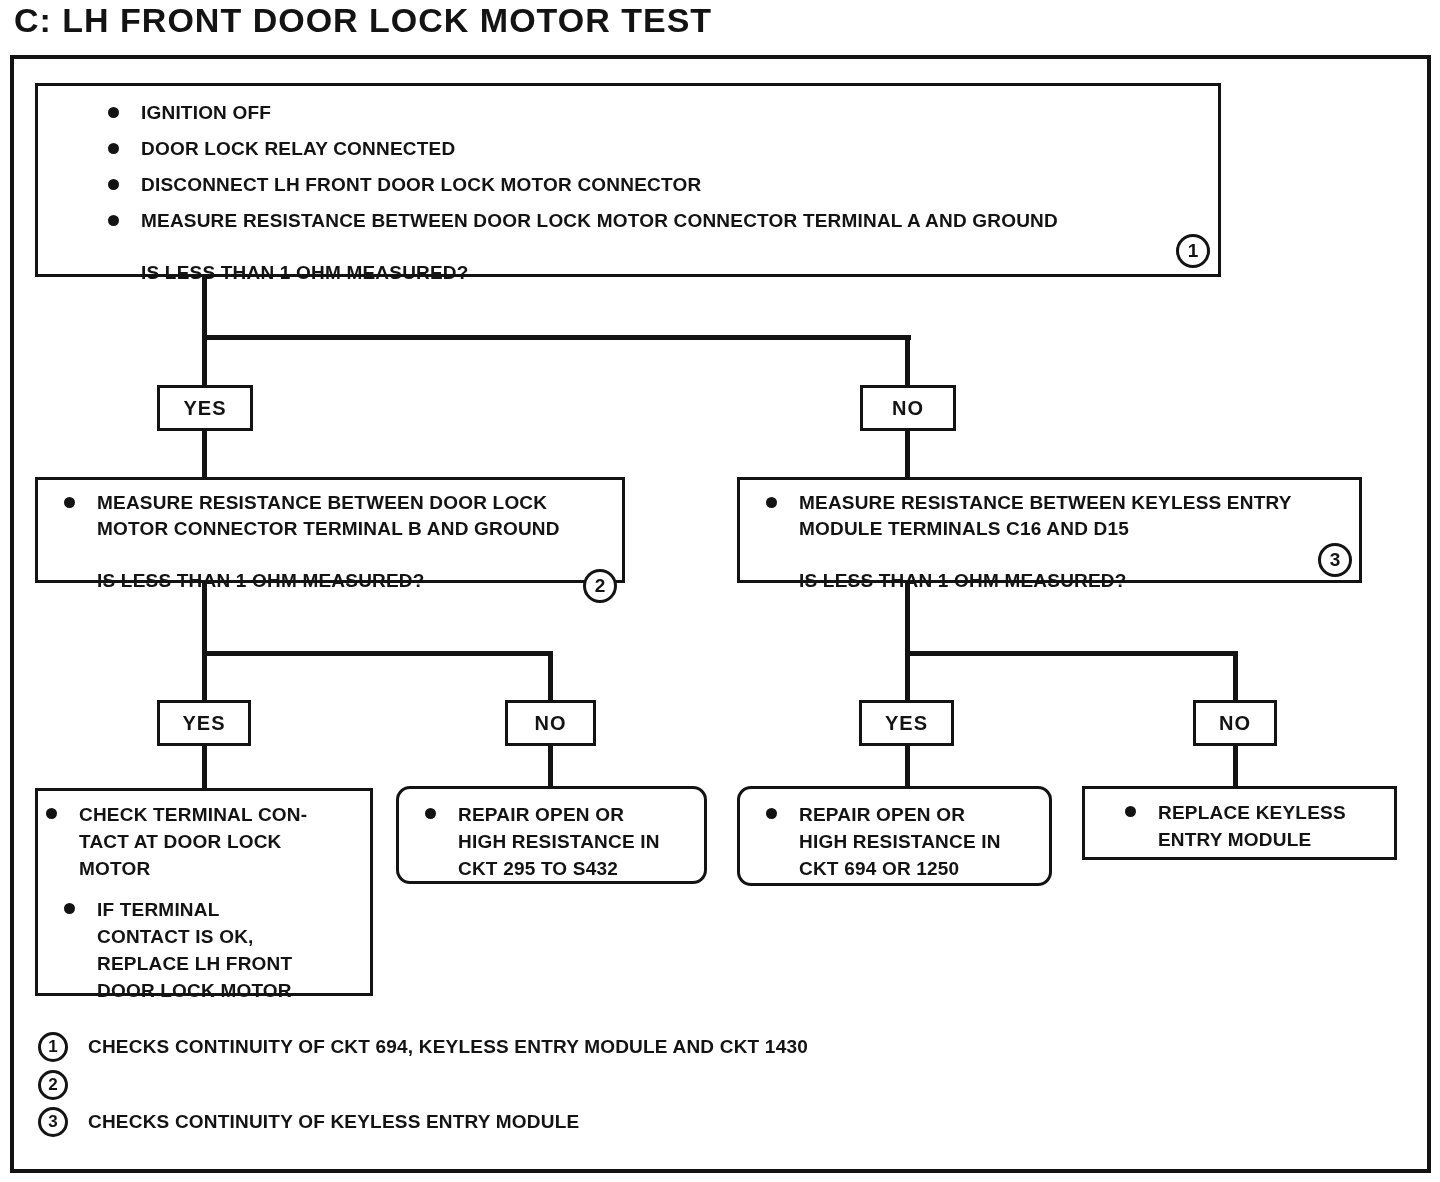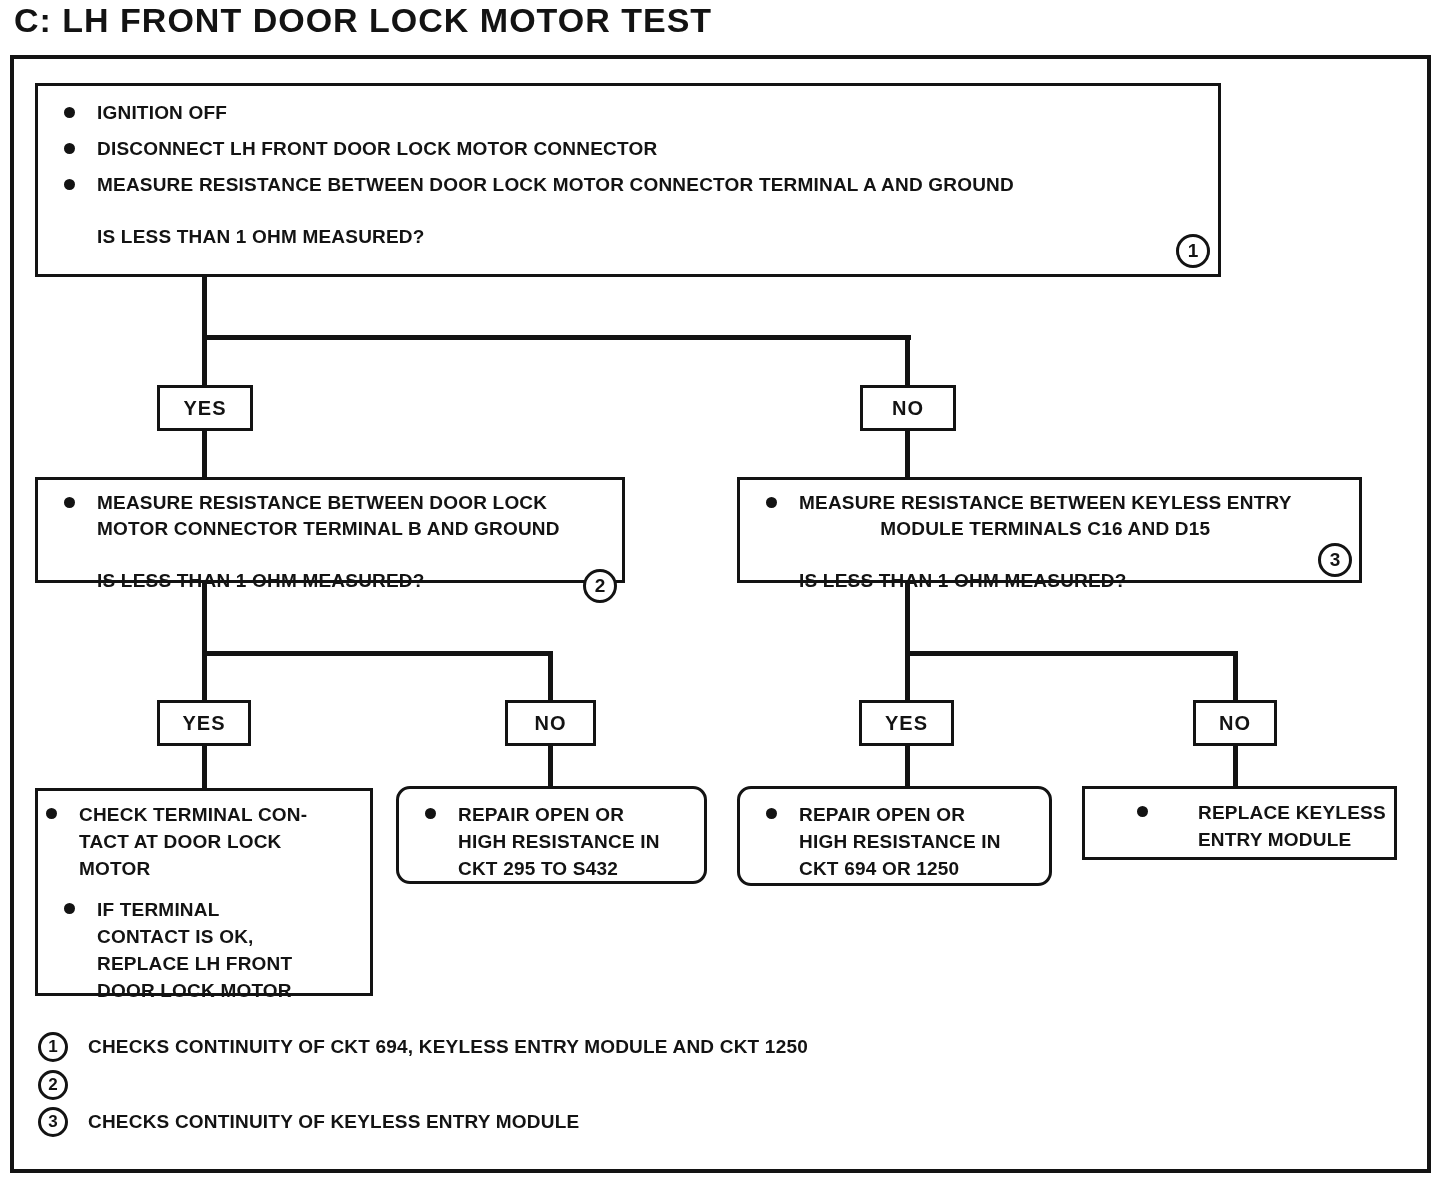--- a/index.html
+++ b/index.html
@@ -47,21 +47,21 @@
   .footnote{
     position:absolute;display:flex;align-items:flex-start;z-index:2;
   }
   .fn-circle{
     flex:0 0 auto;width:30px;height:30px;border:3px solid #131313;
     border-radius:50%;box-sizing:border-box;background:#fff;
     display:flex;align-items:center;justify-content:center;
     font-size:17px;margin-right:20px;
   }
   .fn-text{font-size:19px;line-height:30px;letter-spacing:.2px;white-space:nowrap;}
-  .pt14{padding-top:14px;}
+  .pt14{padding-top:14px;padding-left:44px;}
   .pt10{padding-top:10px;}
   .pt12{padding-top:12px;border-radius:14px;}
   .rtxt{line-height:27px;}
   .rrow{margin-bottom:14px;padding-left:8px;}
 </style>
 </head>
 <body>
 
 <div class="title">C: LH FRONT DOOR LOCK MOTOR TEST</div>
 
@@ -83,20 +83,24 @@
 <div class="vline" style="left:905px;top:746px;width:5px;height:40px;"></div>
 <div class="vline" style="left:1233px;top:746px;width:5px;height:40px;"></div>
 
 <div class="box pt14" style="left:35px;top:83px;width:1186px;height:194px;">
   <div class="bullet-row">
     <span class="dot"></span>
     <span class="btxt">IGNITION OFF</span>
   </div>
   <div class="bullet-row">
     <span class="dot"></span>
+    <span class="btxt">DOOR LOCK RELAY CONNECTED</span>
+  </div>
+  <div class="bullet-row">
+    <span class="dot"></span>
     <span class="btxt">DISCONNECT LH FRONT DOOR LOCK MOTOR CONNECTOR</span>
   </div>
   <div class="bullet-row">
     <span class="dot"></span>
     <span class="btxt">MEASURE RESISTANCE BETWEEN DOOR LOCK MOTOR CONNECTOR TERMINAL A AND GROUND</span>
   </div>
   <div class="q-row">IS LESS THAN 1 OHM MEASURED?</div>
 </div>
 <div class="note-circle" style="left:1176px;top:234px;">
   <span>1</span>
@@ -115,21 +119,21 @@
     <span class="btxt">MEASURE RESISTANCE BETWEEN DOOR LOCK
 MOTOR CONNECTOR TERMINAL B AND GROUND</span>
   </div>
   <div class="q-row">IS LESS THAN 1 OHM MEASURED?</div>
 </div>
 <div class="note-circle" style="left:583px;top:569px;">
   <span>2</span>
 </div>
 
 <div class="box pt10" style="left:737px;top:477px;width:625px;height:106px;">
-  <div class="bullet-row" style="margin-bottom:0;text-align:center;">
+  <div class="bullet-row" style="margin-bottom:0;">
     <span class="dot"></span>
     <span class="btxt">MEASURE RESISTANCE BETWEEN KEYLESS ENTRY
 MODULE TERMINALS C16 AND D15</span>
   </div>
   <div class="q-row">IS LESS THAN 1 OHM MEASURED?</div>
 </div>
 <div class="note-circle" style="left:1318px;top:543px;">
   <span>3</span>
 </div>
 
@@ -174,32 +178,32 @@
 <div class="box pt12" style="left:737px;top:786px;width:315px;height:100px;">
   <div class="bullet-row">
     <span class="dot"></span>
     <span class="btxt rtxt">REPAIR OPEN OR
 HIGH RESISTANCE IN
 CKT 694 OR 1250</span>
   </div>
 </div>
 
 <div class="box pt10" style="left:1082px;top:786px;width:315px;height:74px;">
-  <div class="bullet-row" style="padding-left:52px;gap:28px;">
+  <div class="bullet-row" style="padding-left:40px;">
     <span class="dot"></span>
     <span class="btxt rtxt">REPLACE KEYLESS
 ENTRY MODULE</span>
   </div>
 </div>
 
 <div class="footnote" style="left:38px;top:1032px;">
   <span class="fn-circle">
     <span>1</span>
   </span>
-  <span class="fn-text">CHECKS CONTINUITY OF CKT 694, KEYLESS ENTRY MODULE AND CKT 1250</span>
+  <span class="fn-text">CHECKS CONTINUITY OF CKT 694, KEYLESS ENTRY MODULE AND CKT 1430</span>
 </div>
 <div class="footnote" style="left:38px;top:1070px;">
   <span class="fn-circle">
     <span>2</span>
   </span>
 </div>
 <div class="footnote" style="left:38px;top:1107px;">
   <span class="fn-circle">
     <span>3</span>
   </span>

